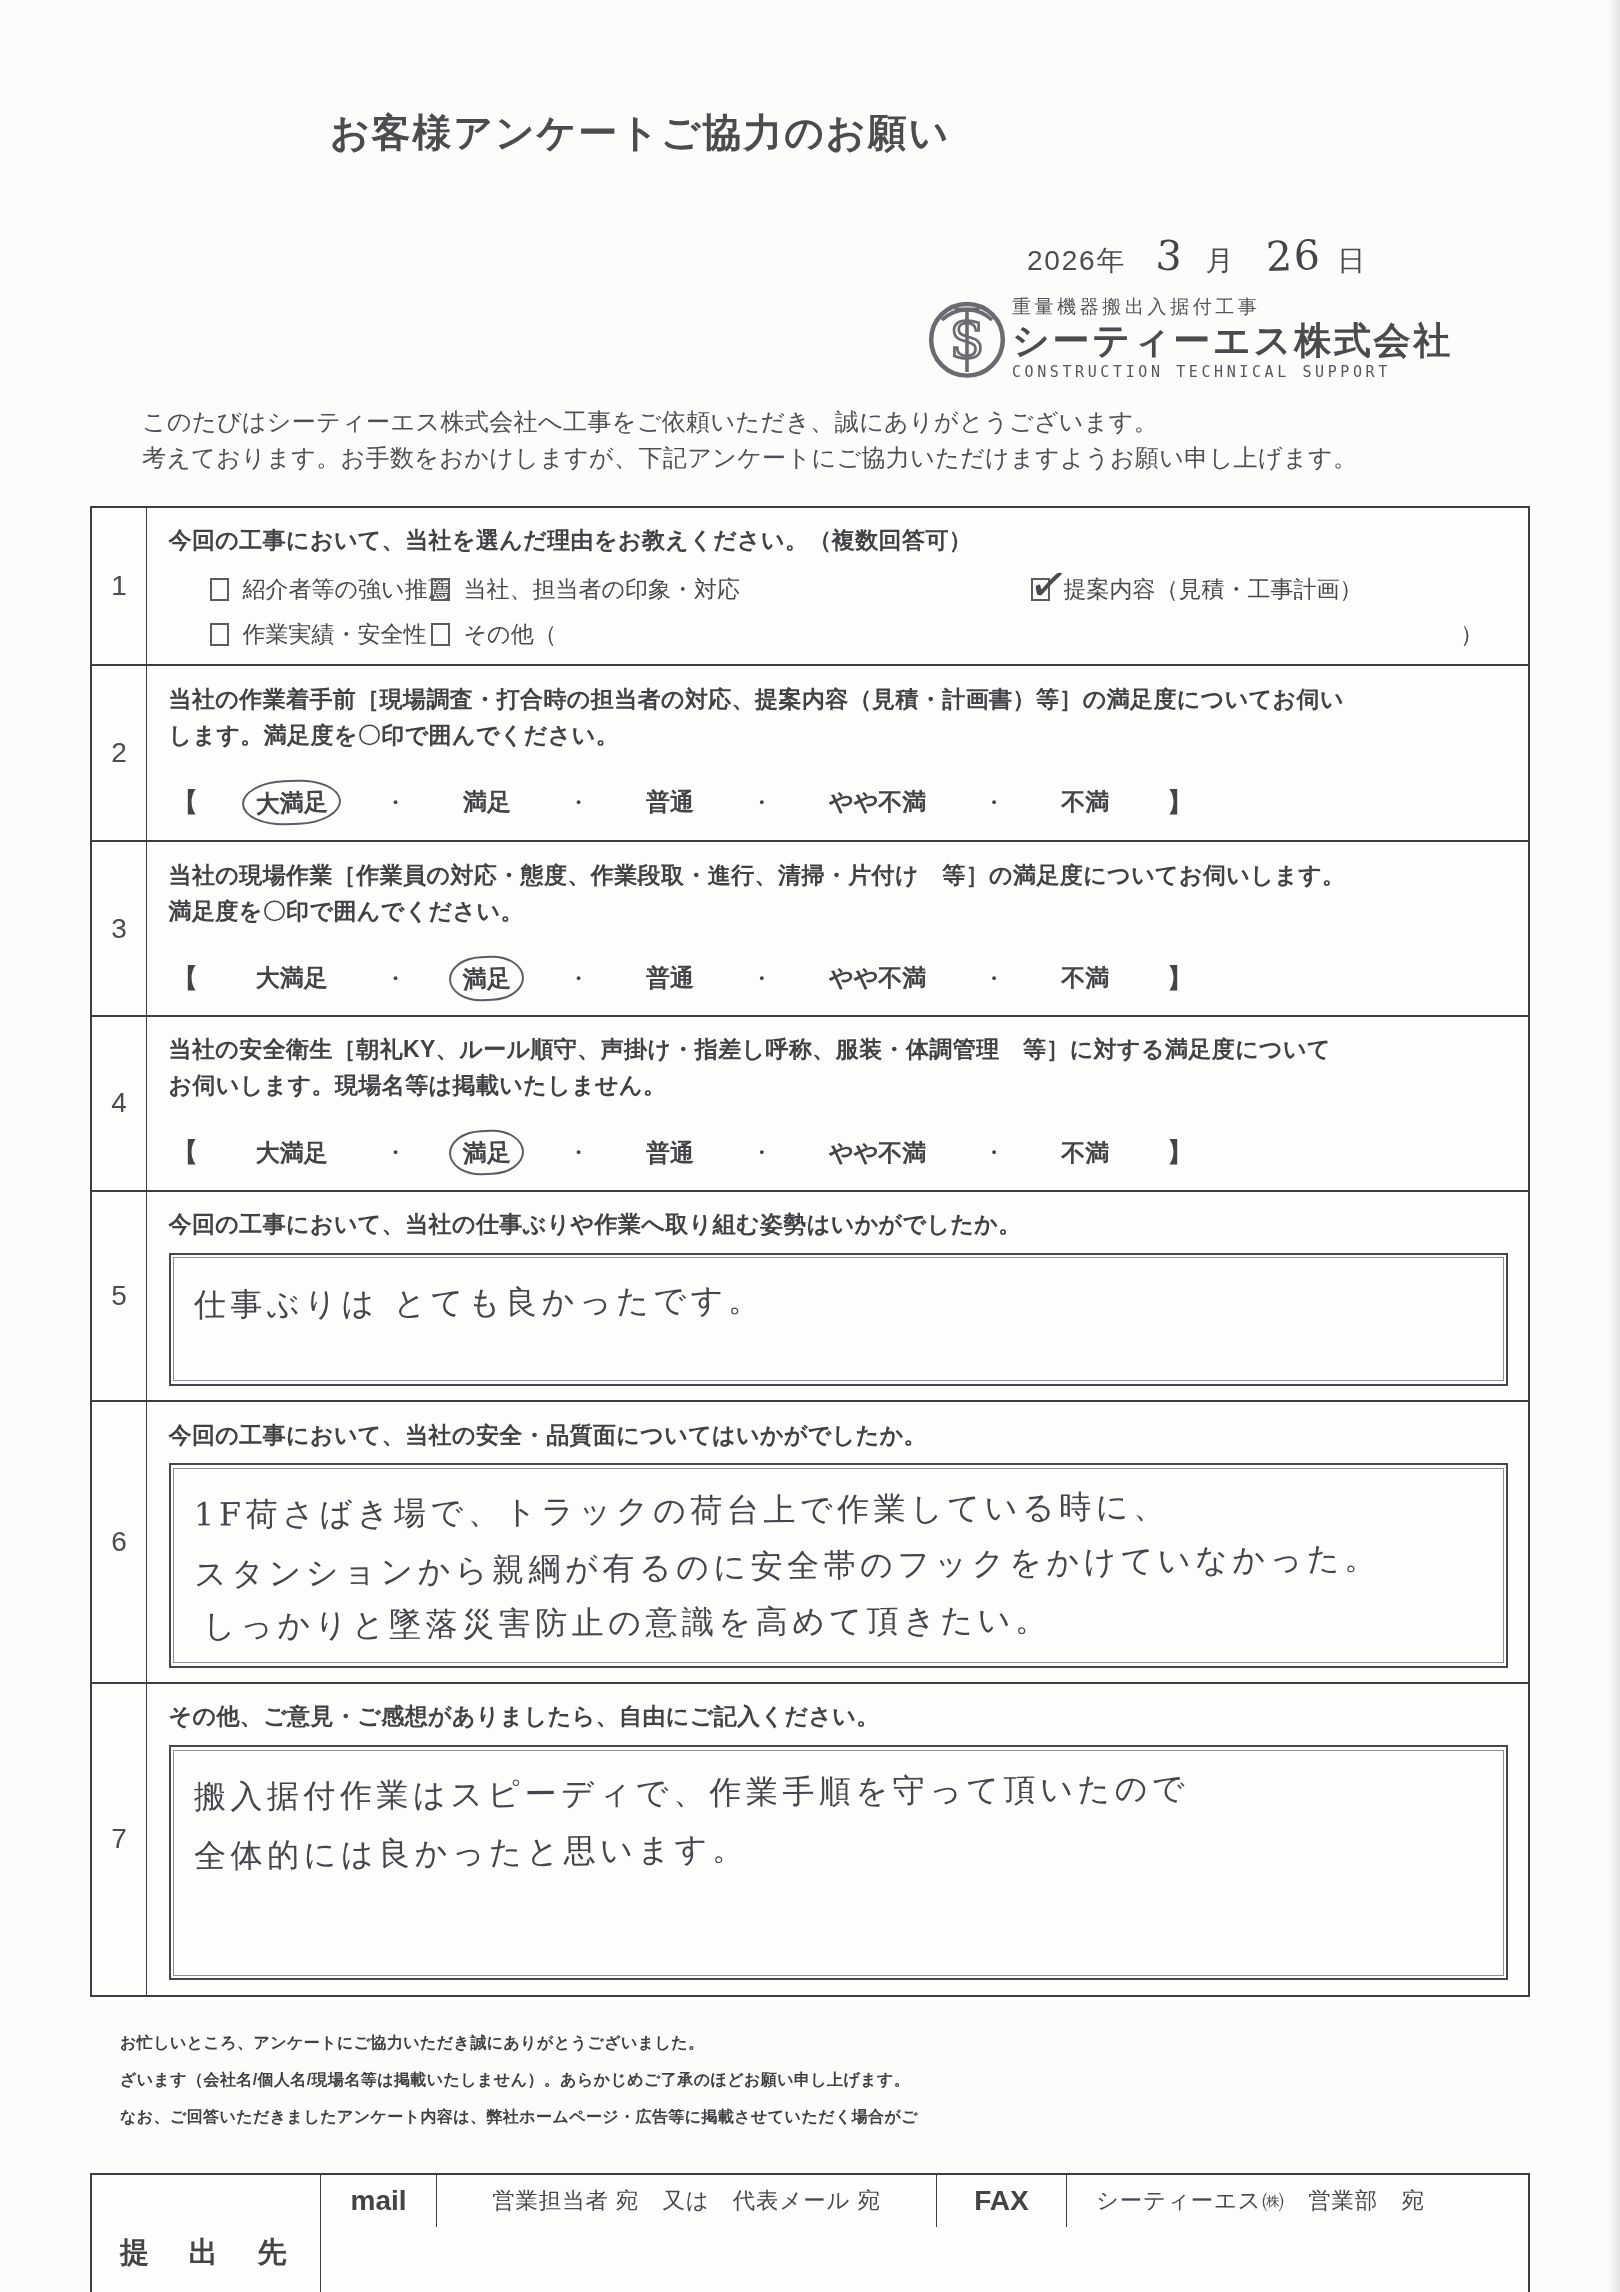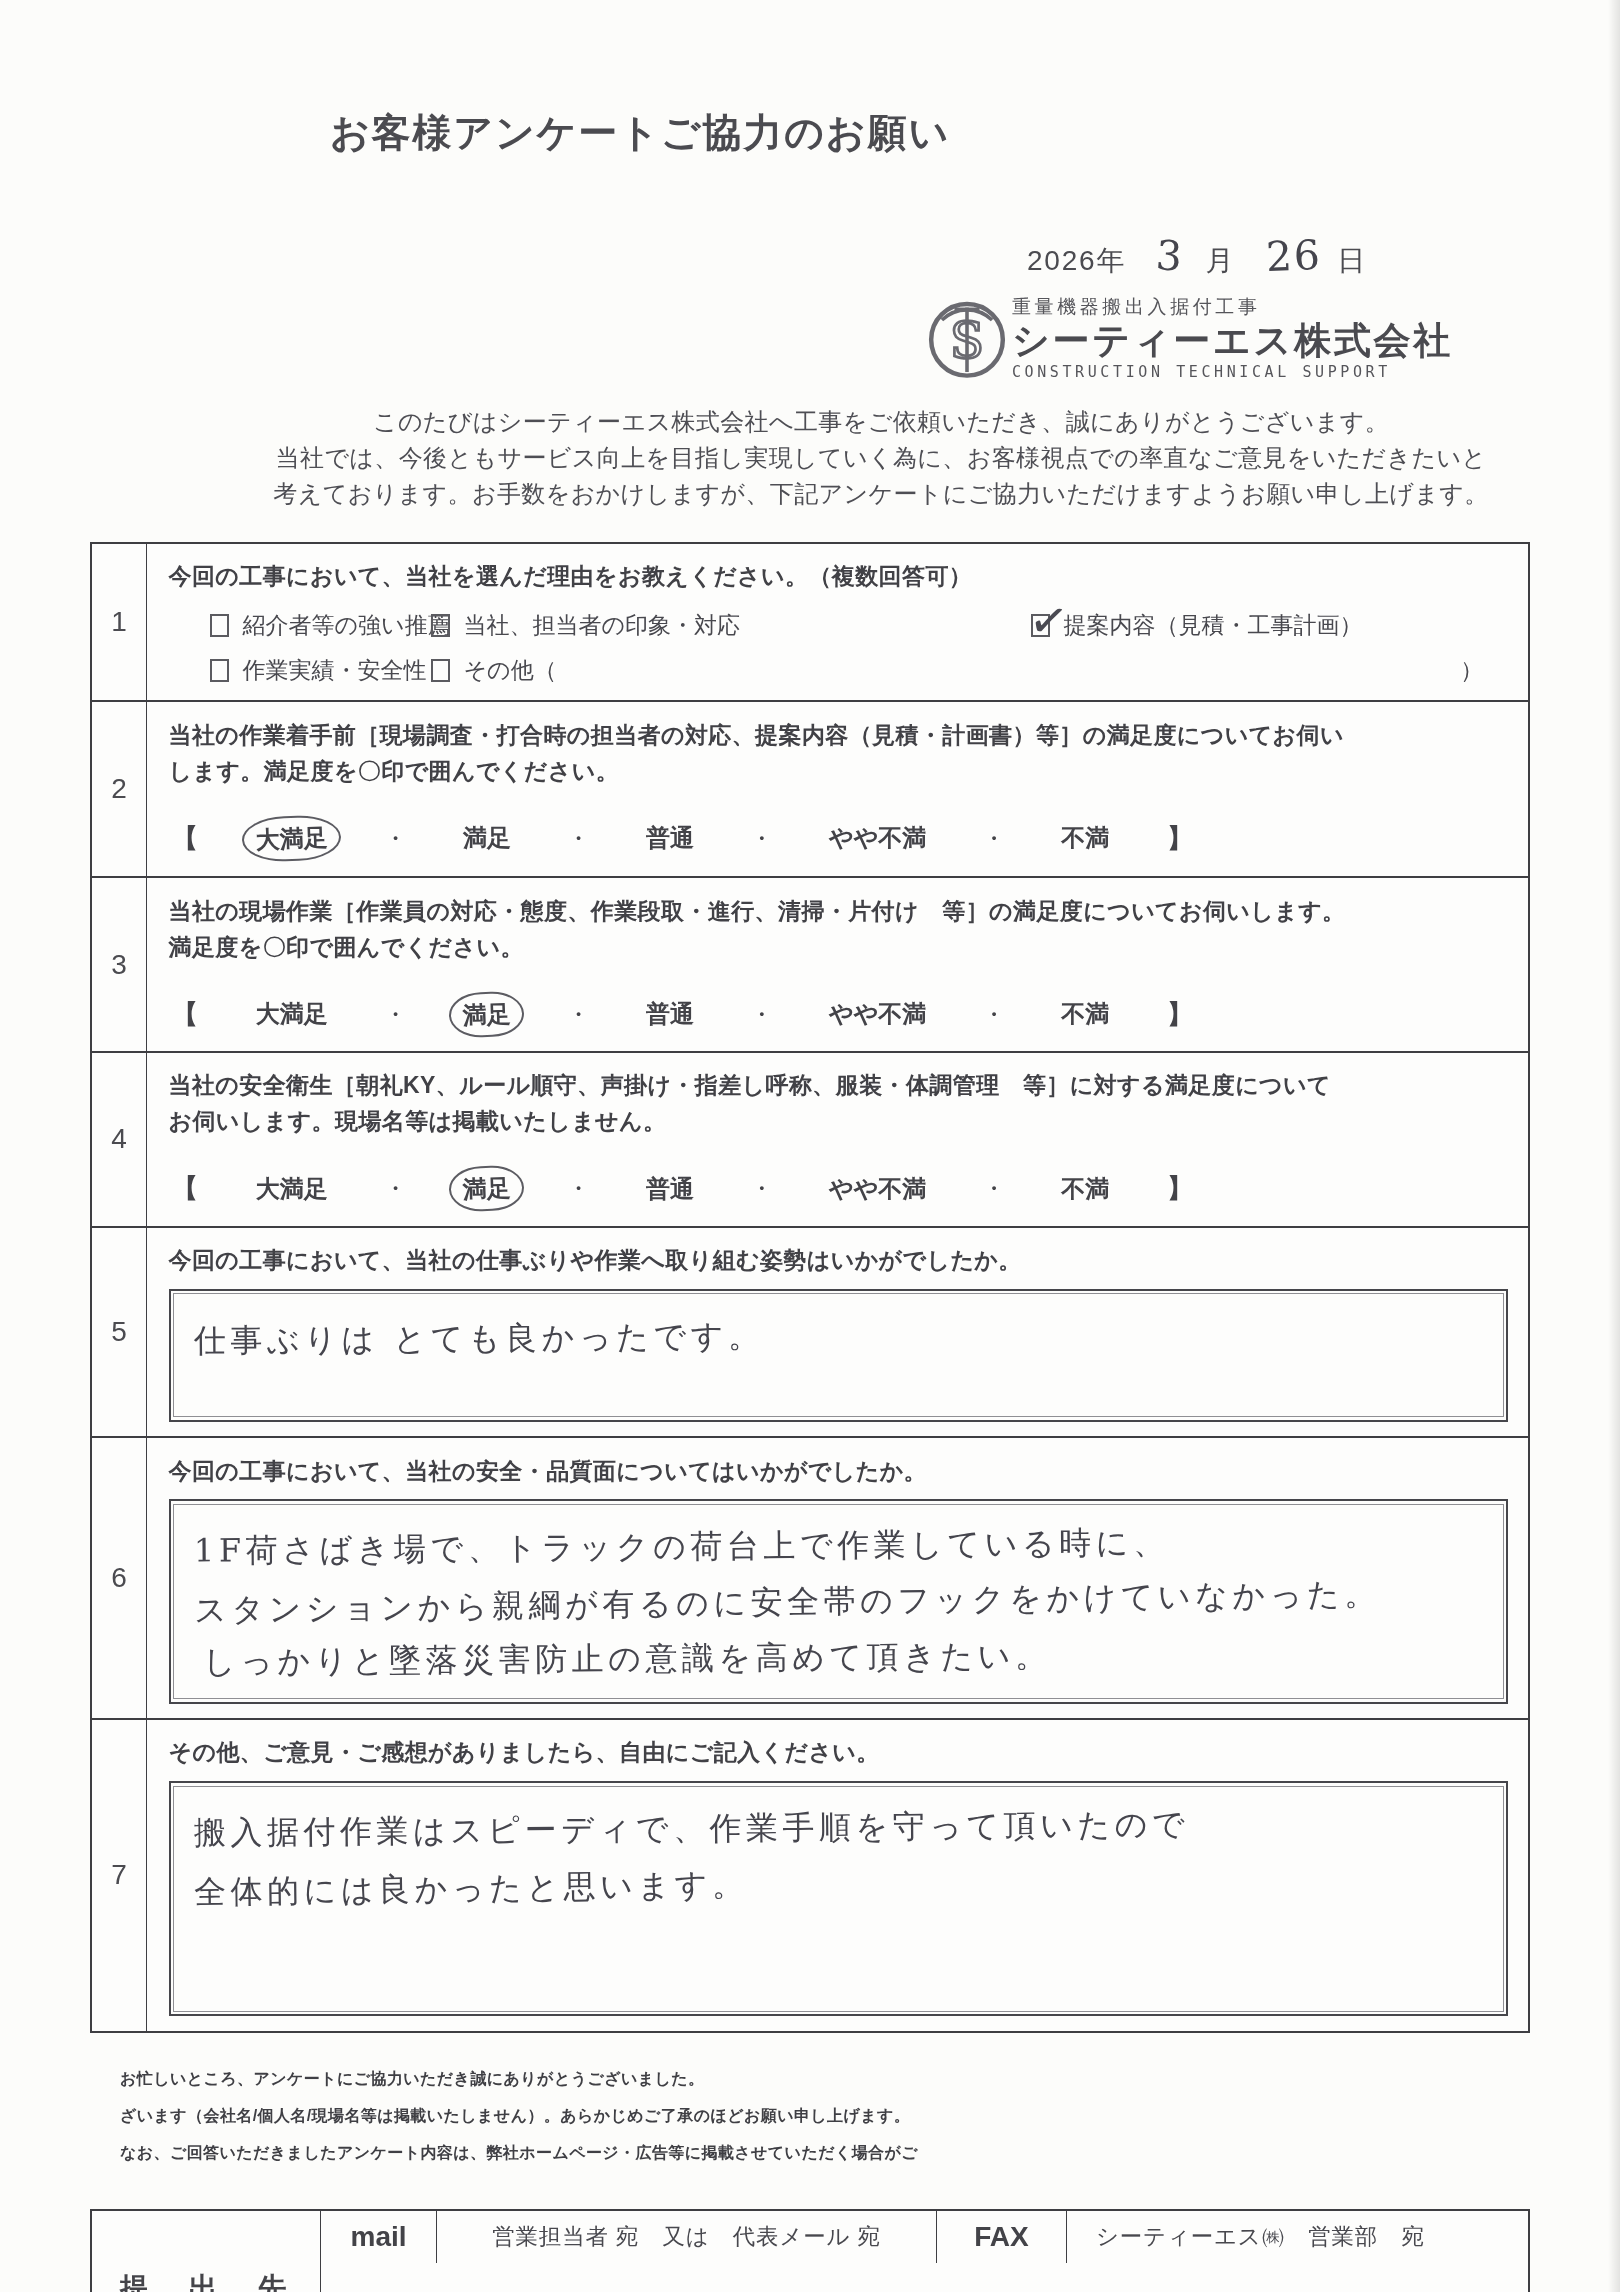--- a/index.html
+++ b/index.html
@@ -21,21 +21,21 @@
 
   .company { margin-top:14.3px; display:flex; justify-content:flex-end; align-items:center;
              padding-right:167px; gap:2px; }
   .logo { width:86px; height:86px; flex:0 0 auto; }
   .co-text { display:flex; flex-direction:column; }
   .co-tag  { font-size:19px; letter-spacing:3.6px; color:#55555a; }
   .co-name { font-size:37px; font-weight:bold; letter-spacing:2.7px; color:#4a4a4f; line-height:1.15; }
   .co-sub  { font-family:"DejaVu Sans Mono","Liberation Mono",monospace;
              font-size:15px; letter-spacing:3.6px; color:#55555a; }
 
-  .intro { margin:23px 0 0 142px; font-size:24px; line-height:36px; color:#4e4e54; letter-spacing:0.4px;text-align:center; }
+  .intro { margin:23px 0 0 142px; font-size:24px; line-height:36px; color:#4e4e54; letter-spacing:0.4px; }
 
   
   .qtable { margin:30px 0 0 90px; width:1440px; border:2.7px solid #3e3e42; background:#fdfdfc; }
   .trow { display:flex; }
   .trow + .trow { border-top:2.7px solid #3e3e42; }
   .num-cell { flex:0 0 55px; border-right:1.8px solid #3e3e42; display:flex;
               align-items:center; justify-content:center; font-size:28px; color:#4b4b50; }
   .content-cell { flex:1; padding:14.3px 19.7px 14.3px 21.5px; }
   .q-text { font-size:23px; font-weight:bold; color:#414146; line-height:36px; letter-spacing:0.4px; }
 
@@ -116,21 +116,20 @@
   </svg>
   <div class="co-text">
     <div class="co-tag">重量機器搬出入据付工事</div>
     <div class="co-name">シーティーエス株式会社</div>
     <div class="co-sub">CONSTRUCTION  TECHNICAL  SUPPORT</div>
   </div>
 </div>
 
 <div class="intro">
   <div>このたびはシーティーエス株式会社へ工事をご依頼いただき、誠にありがとうございます。</div>
-  <div>当社では、今後ともサービス向上を目指し実現していく為に、お客様視点での率直なご意見をいただきたいと</div>
   <div>考えております。お手数をおかけしますが、下記アンケートにご協力いただけますようお願い申し上げます。</div>
 </div>
 
 <div class="qtable">
 
   <div class="trow r1">
     <div class="num-cell">1</div>
     <div class="content-cell">
       <div class="q-text">今回の工事において、当社を選んだ理由をお教えください。（複数回答可）</div>
       <div class="opts">

